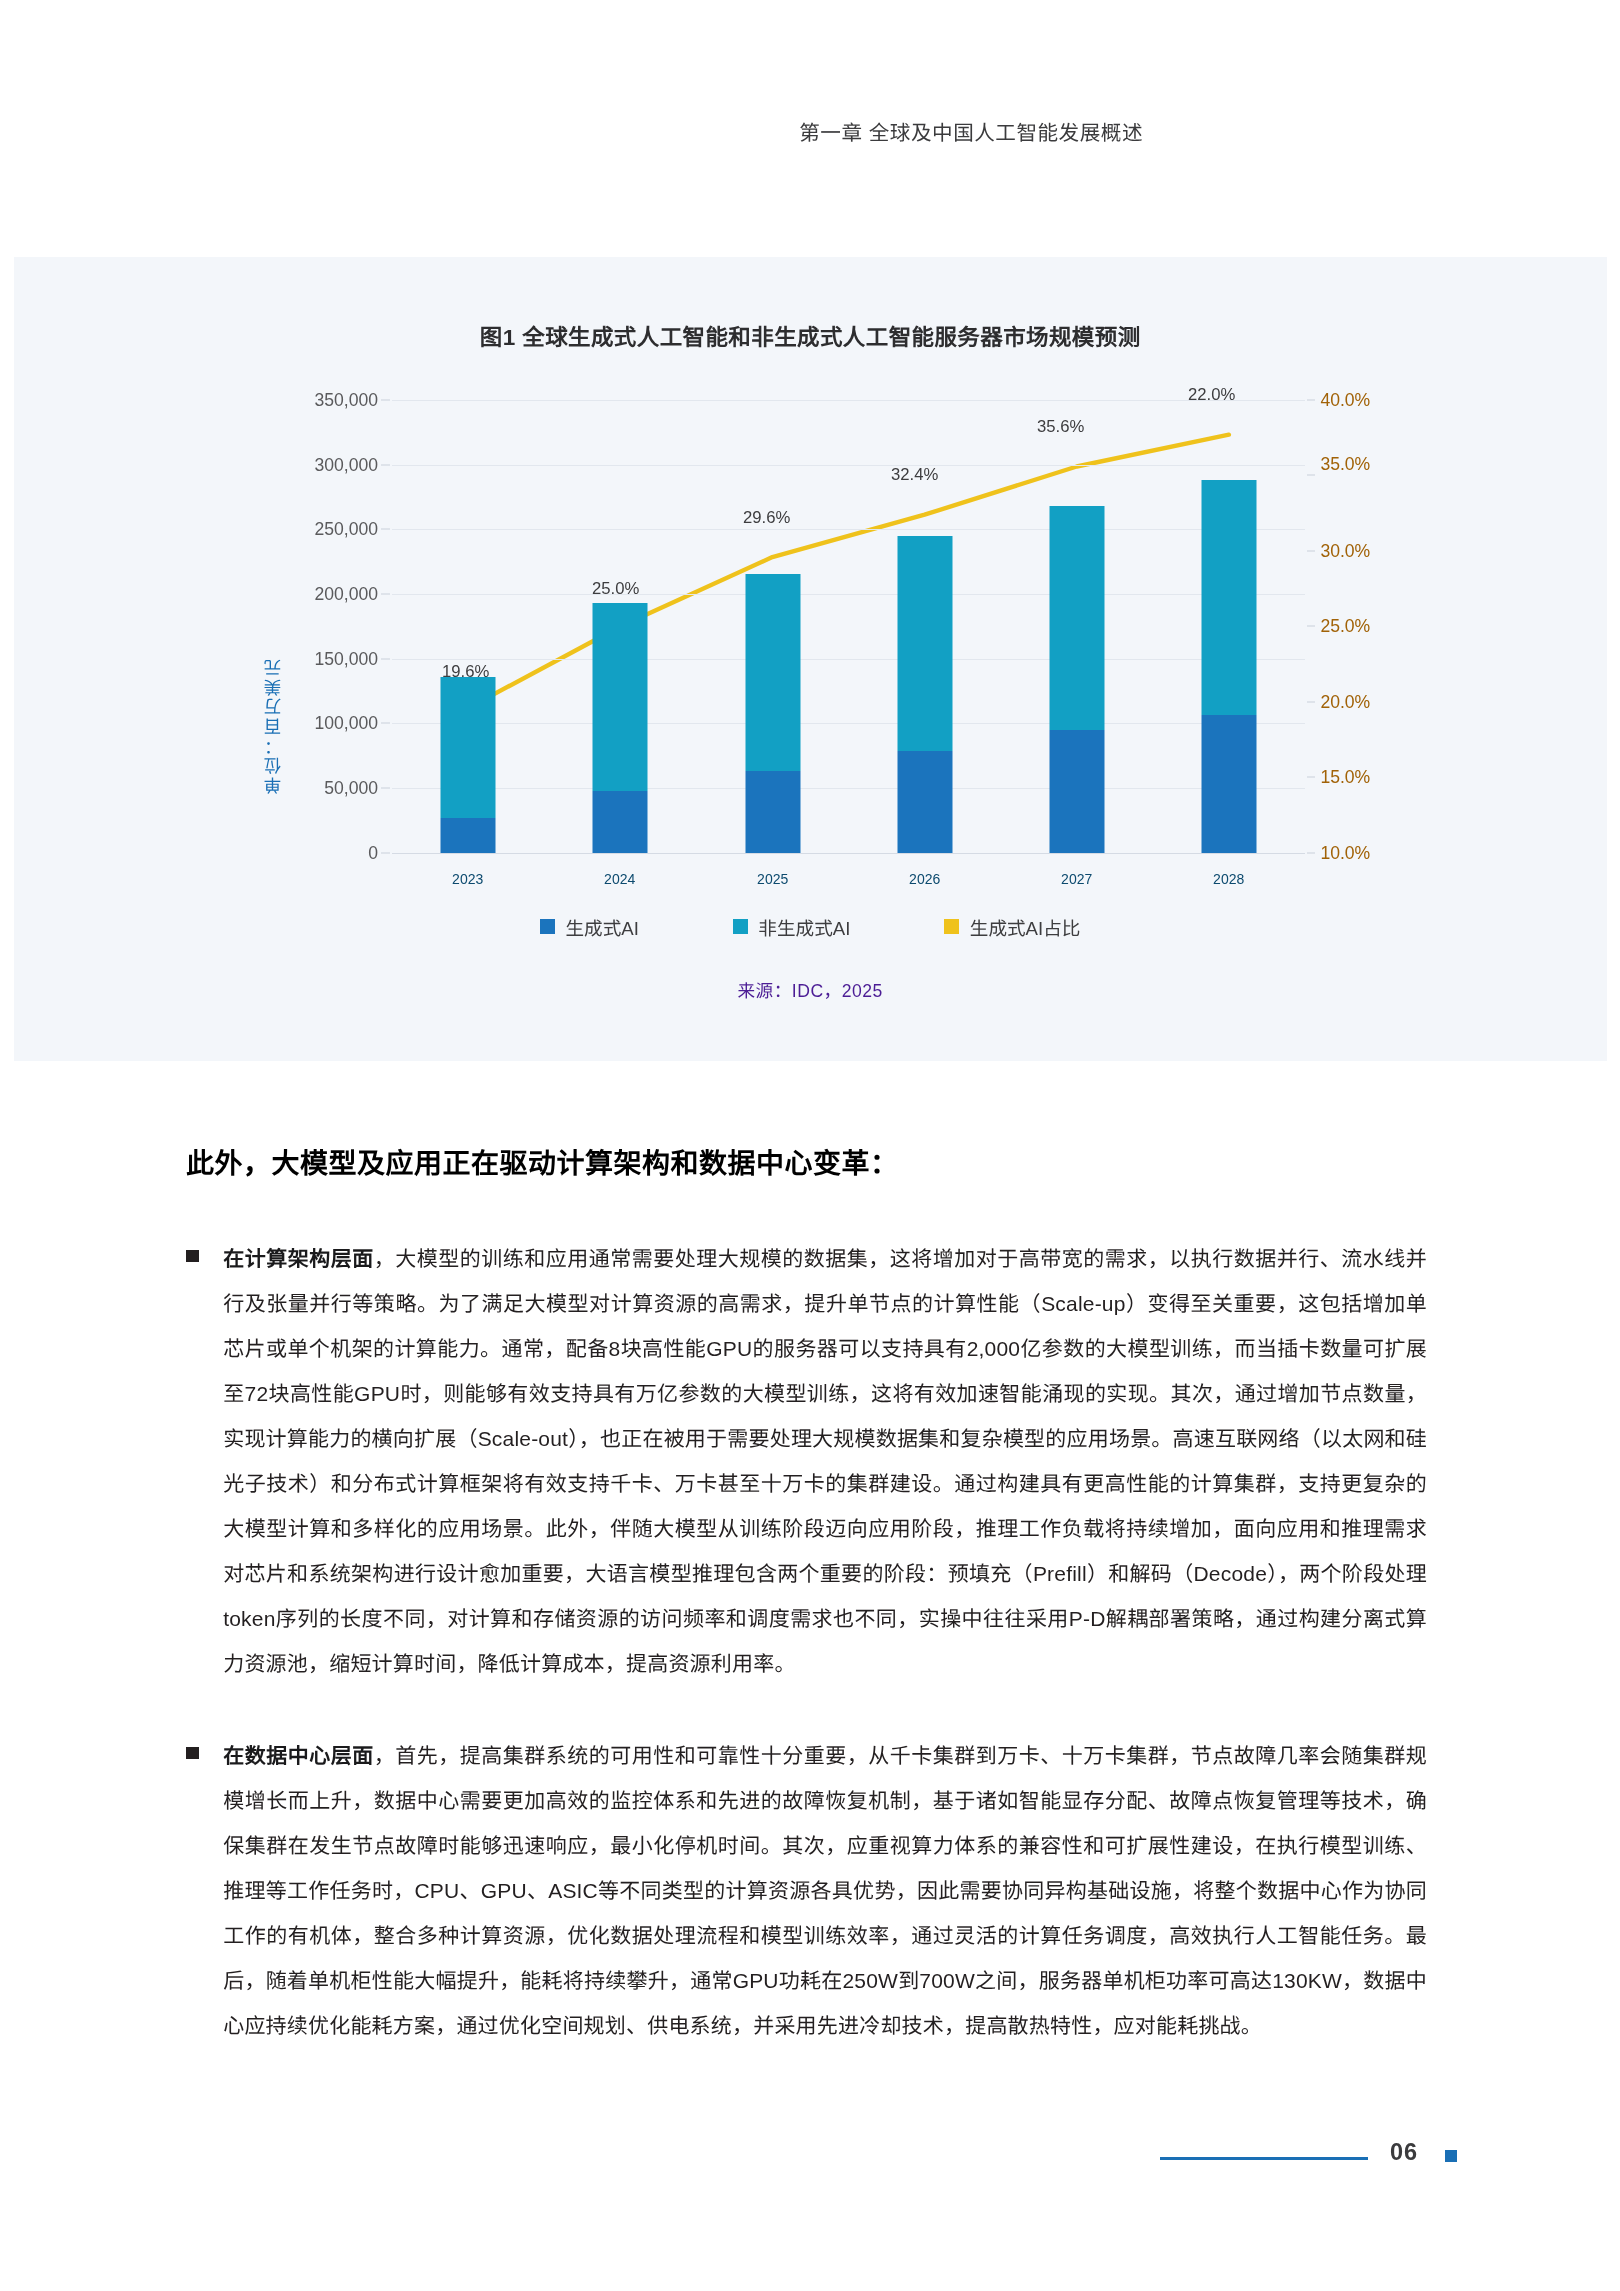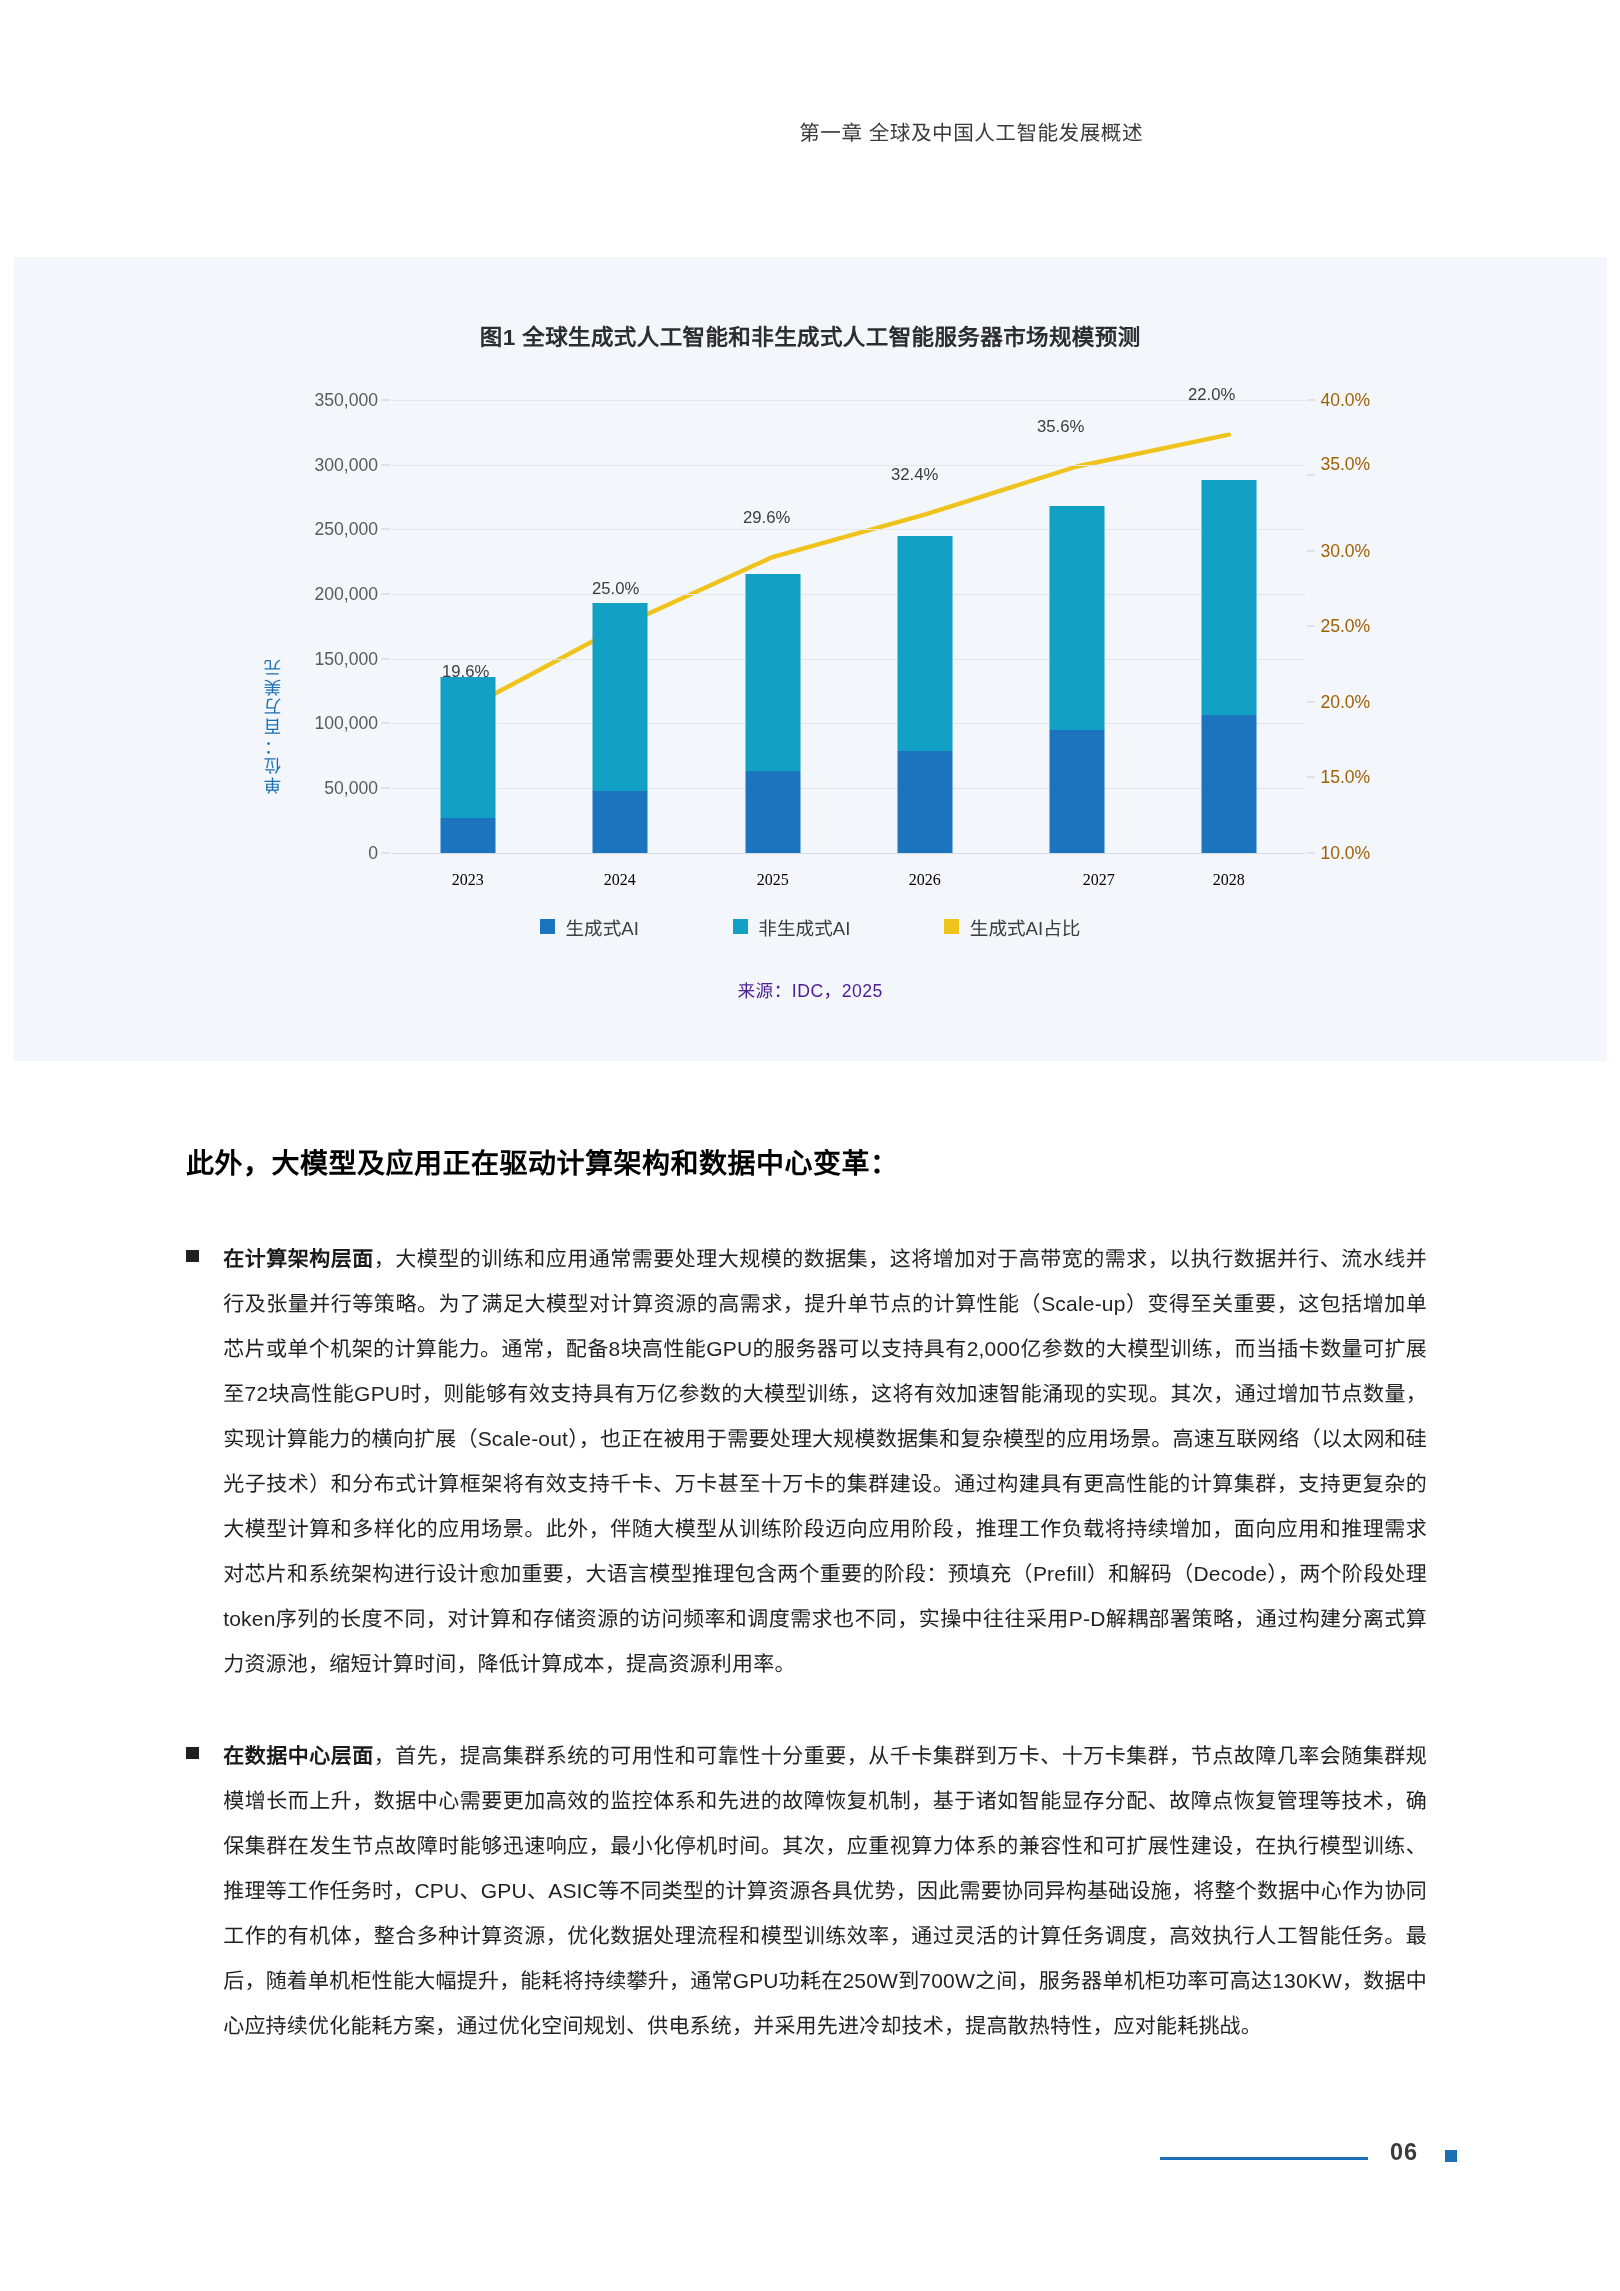--- a/index.html
+++ b/index.html
@@ -137,24 +137,23 @@
     width: 100%;
   }
   .bar-seg.gen { background: #1b74bd; bottom: 0; }
   .bar-seg.nongen { background: #12a0c4; }
 
   .x-tick {
     position: absolute;
     top: 100%;
     margin-top: 17.6px;
     transform: translateX(-50%);
-    font-size: 16px;
-    color: #000000;
-    white-space: nowrap;
-    font-family: Liberation Serif, serif;
+    font-size: 14px;
+    color: #0c4a6e;
+    white-space: nowrap;
   }
 
   .pct-label {
     position: absolute;
     transform: translate(-50%, -100%);
     font-size: 16.7px;
     color: #3d3d3f;
     white-space: nowrap;
   }
 
@@ -344,21 +343,21 @@
           <div class="x-tick" style="left: 381px;">2025</div>
           <div class="bar-group" style="left: 533px; height: 317px;">
             <div class="bar-seg gen" style="height: 102px; background: rgb(27, 116, 189);"></div>
             <div class="bar-seg nongen" style="height: 215px; bottom: 102px; background: rgb(18, 160, 196);"></div>
           </div>
           <div class="x-tick" style="left: 533px;">2026</div>
           <div class="bar-group" style="left: 685px; height: 347px;">
             <div class="bar-seg gen" style="height: 123px; background: rgb(27, 116, 189);"></div>
             <div class="bar-seg nongen" style="height: 224px; bottom: 123px; background: rgb(18, 160, 196);"></div>
           </div>
-          <div class="x-tick" style="left: 707px;">2027</div>
+          <div class="x-tick" style="left: 685px;">2027</div>
           <div class="bar-group" style="left: 837px; height: 374px;">
             <div class="bar-seg gen" style="height: 138px; background: rgb(27, 116, 189);"></div>
             <div class="bar-seg nongen" style="height: 235px; bottom: 138px; background: rgb(18, 160, 196);"></div>
           </div>
           <div class="x-tick" style="left: 837px;">2028</div>
           <div class="pct-label" style="left: 74px; top: 282px;">19.6%</div>
           <div class="pct-label" style="left: 224px; top: 199px;">25.0%</div>
           <div class="pct-label" style="left: 375px; top: 128px;">29.6%</div>
           <div class="pct-label" style="left: 523px; top: 85px;">32.4%</div>
           <div class="pct-label" style="left: 669px; top: 37px;">35.6%</div>

